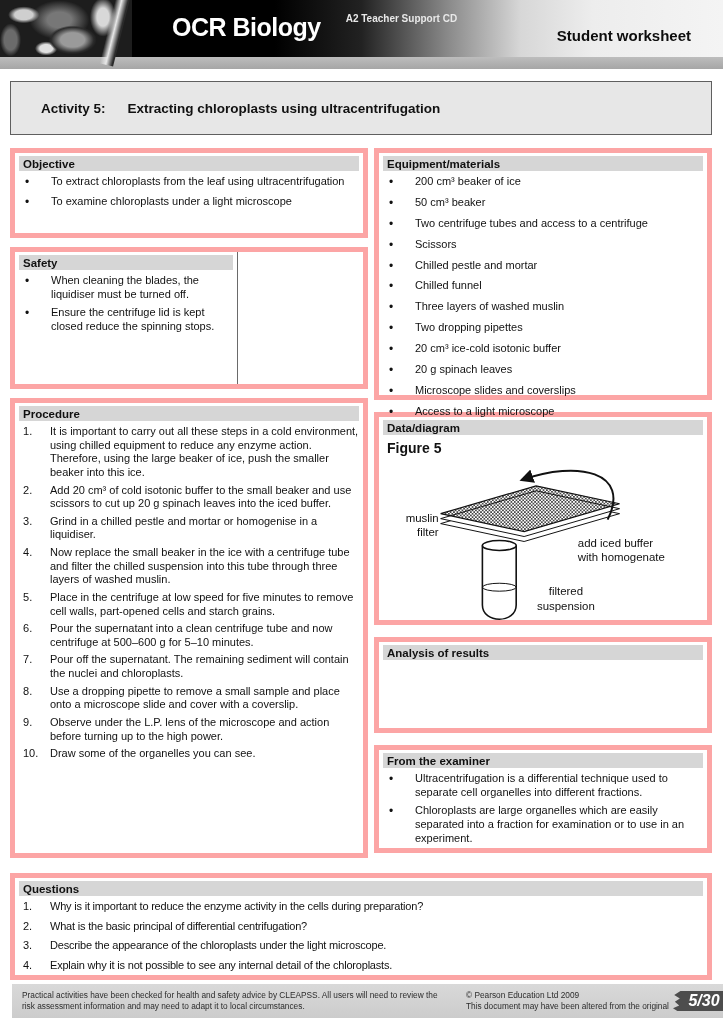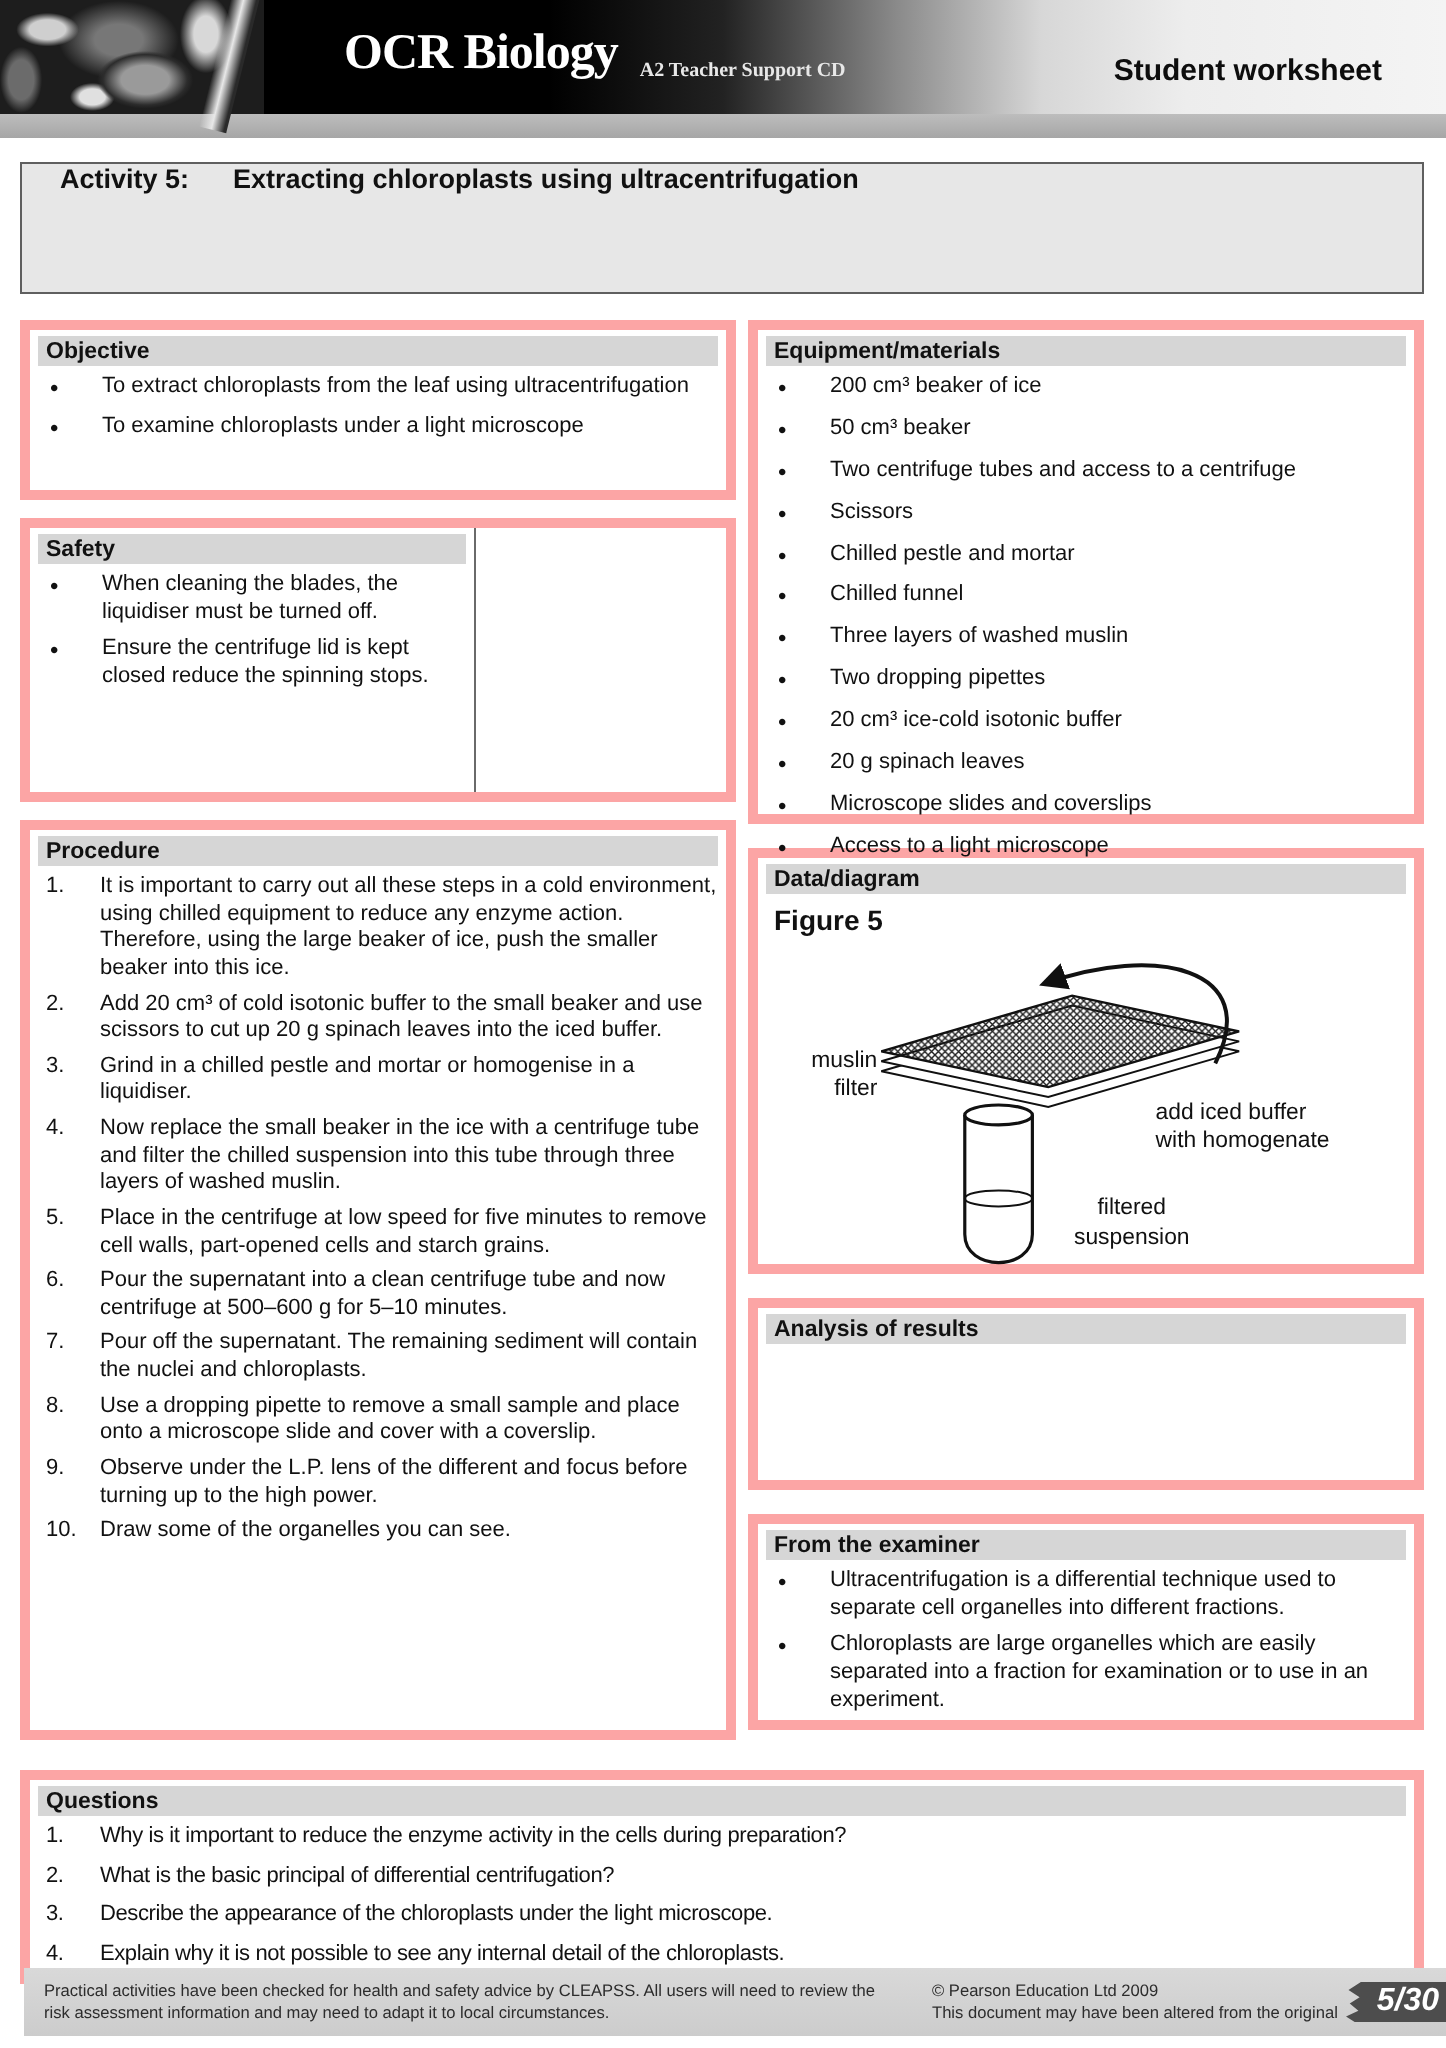--- a/index.html
+++ b/index.html
@@ -24,32 +24,32 @@
       radial-gradient(ellipse 16px 10px at 35% 85%, #e0e0e0 0 40%, transparent 70%),
       radial-gradient(ellipse 14px 22px at 8% 70%, #6b6b6b 0 45%, transparent 75%),
       radial-gradient(ellipse 40px 26px at 45% 35%, #777 0 30%, #1d1d1d 75%),
       linear-gradient(115deg, #151515 0%, #555 35%, #101010 60%, #3c3c3c 82%, #0a0a0a 100%);
   }
   .header-art-streak {
     position:absolute; left:108px; top:-6px; width:14px; height:72px;
     background:linear-gradient(90deg, transparent, #e8e8e8 45%, #2a2a2a 90%);
     transform:rotate(14deg);
   }
-  .brand { position:absolute; left:172px; top:13px; display:flex; align-items:flex-end; gap:11px; white-space:nowrap;font-family:Liberation Serif, serif; }
+  .brand { position:absolute; left:172px; top:13px; display:flex; align-items:flex-start; gap:25px; white-space:nowrap; }
   .brand-main { color:#fff; font-weight:bold; font-size:25px; letter-spacing:-0.5px; }
   .brand-sub { color:#e8e8e8; font-weight:bold; font-size:10px; }
   .worksheet-label { position:absolute; right:32px; top:27px; font-weight:bold; font-size:15px; color:#0d0d0d; }
   .header-strip { width:723px; height:12px; background:linear-gradient(#bdbdbd,#a6a6a6); }
 
   
   .page { padding:12px 11px 0 10px; }
 
   .activity-box {
-    border:1px solid #5f5f5f; background:#e7e7e7; height:66px;
-    display:flex; padding-left:19px; gap:22px;
+    border:1px solid #5f5f5f; background:#e7e7e7; height:54px;
+    display:flex; align-items:center; padding-left:30px; gap:22px;
     font-weight:bold; font-size:13.5px; margin-bottom:13px;
   }
 
   .cols { display:flex; gap:6px; }
   .col-left { width:358px; }
   .col-right { width:338px; }
 
   .box { border:5px solid #fca5a5; background:#fff; padding:3px 4px; }
   .bar {
     background:#d6d6d6; font-weight:bold; font-size:11.5px;
@@ -159,21 +159,21 @@
         <ol class="nlist">
 
         <li>It is important to carry out all these steps in a cold environment, using chilled equipment to reduce any enzyme action. Therefore, using the large beaker of ice, push the smaller beaker into this ice.</li>
             <li>Add 20 cm³ of cold isotonic buffer to the small beaker and use scissors to cut up 20 g spinach leaves into the iced buffer.</li>
             <li>Grind in a chilled pestle and mortar or homogenise in a liquidiser.</li>
             <li>Now replace the small beaker in the ice with a centrifuge tube and filter the chilled suspension into this tube through three layers of washed muslin.</li>
             <li>Place in the centrifuge at low speed for five minutes to remove cell walls, part-opened cells and starch grains.</li>
             <li>Pour the supernatant into a clean centrifuge tube and now centrifuge at 500–600 g for 5–10 minutes.</li>
             <li>Pour off the supernatant. The remaining sediment will contain the nuclei and chloroplasts.</li>
             <li>Use a dropping pipette to remove a small sample and place onto a microscope slide and cover with a coverslip.</li>
-            <li>Observe under the L.P. lens of the different and focus before turning up to the high power.</li>
+            <li>Observe under the L.P. lens of the microscope and action before turning up to the high power.</li>
             <li>Draw some of the organelles you can see.</li>
           </ol>
       </div>
 
     </div>
 
     <div class="col-right">
 
       <div class="box box-equipment">
         <div class="bar">Equipment/materials</div>

